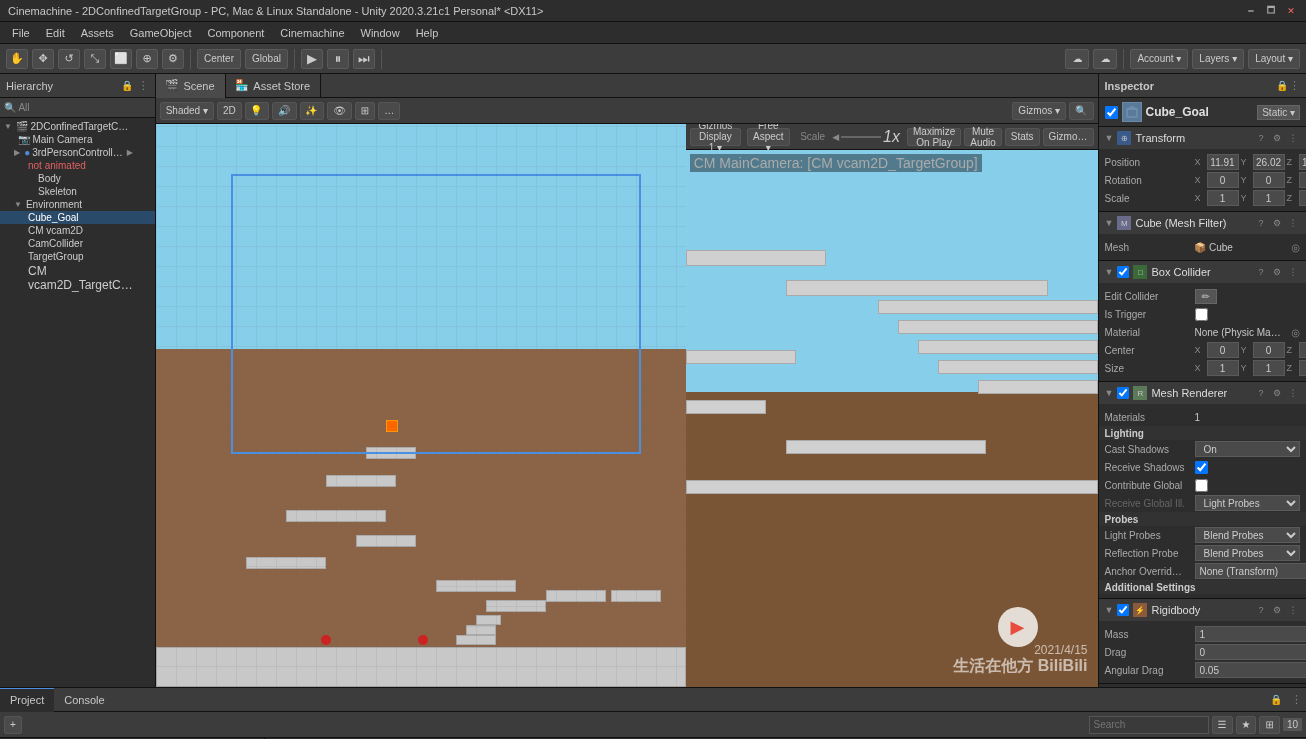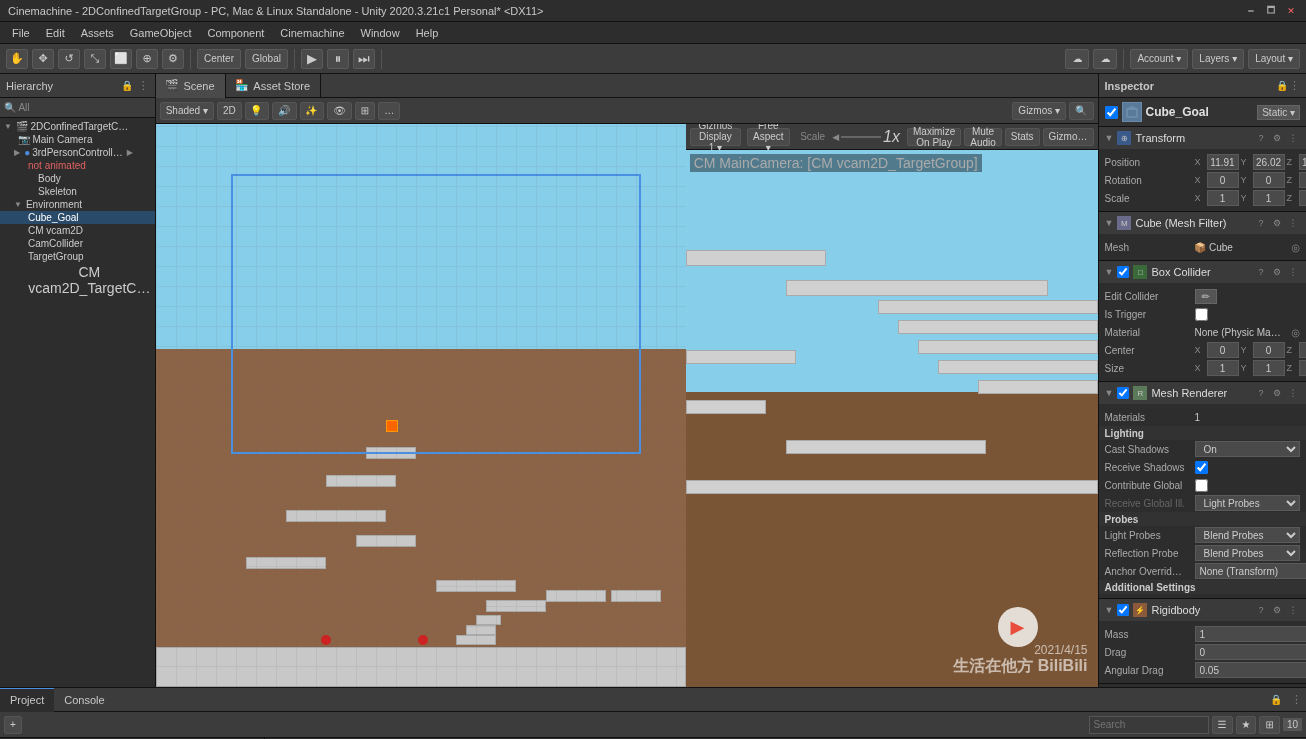--- a/index.html
+++ b/index.html
@@ -222,21 +222,21 @@
       <div class="hierarchy-item h-indent2">
         <span class="h-arrow"> </span>
         <span style="font-size:10px; color:#ccc;">CamCollider</span>
       </div>
       <div class="hierarchy-item h-indent2">
         <span class="h-arrow"> </span>
         <span style="font-size:10px; color:#ccc;">TargetGroup</span>
       </div>
       <div class="hierarchy-item h-indent2">
         <span class="h-arrow"> </span>
-        <span style="font-size:14px; color:#ccc;text-align:center;">CM vcam2D_TargetC…</span>
+        <span style="font-size:12px; color:#ccc;">CM vcam2D_TargetC…</span>
       </div>
     </div>
   </div>
 
   <div id="center">
 
     <div id="scene-tabs">
       <div class="scene-tab active">
         <span>🎬</span>
         <span>Scene</span>

